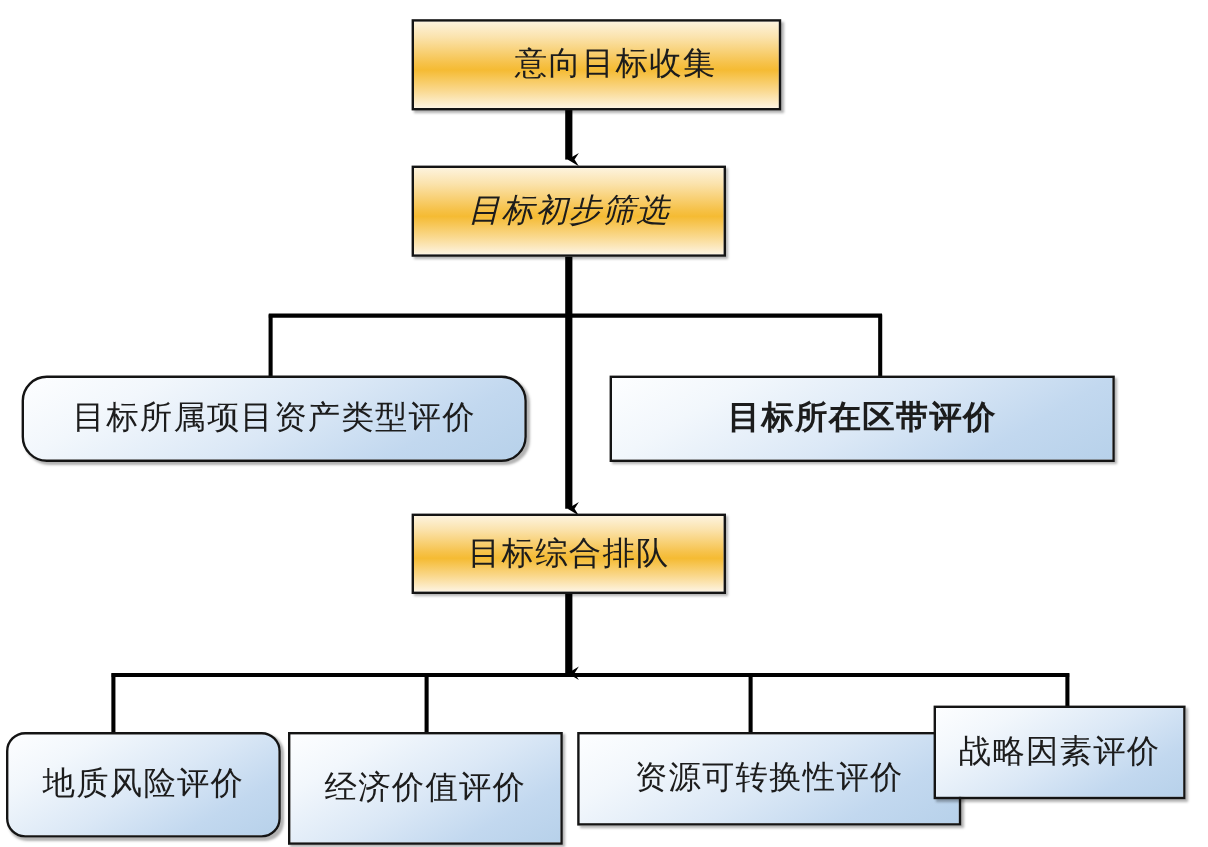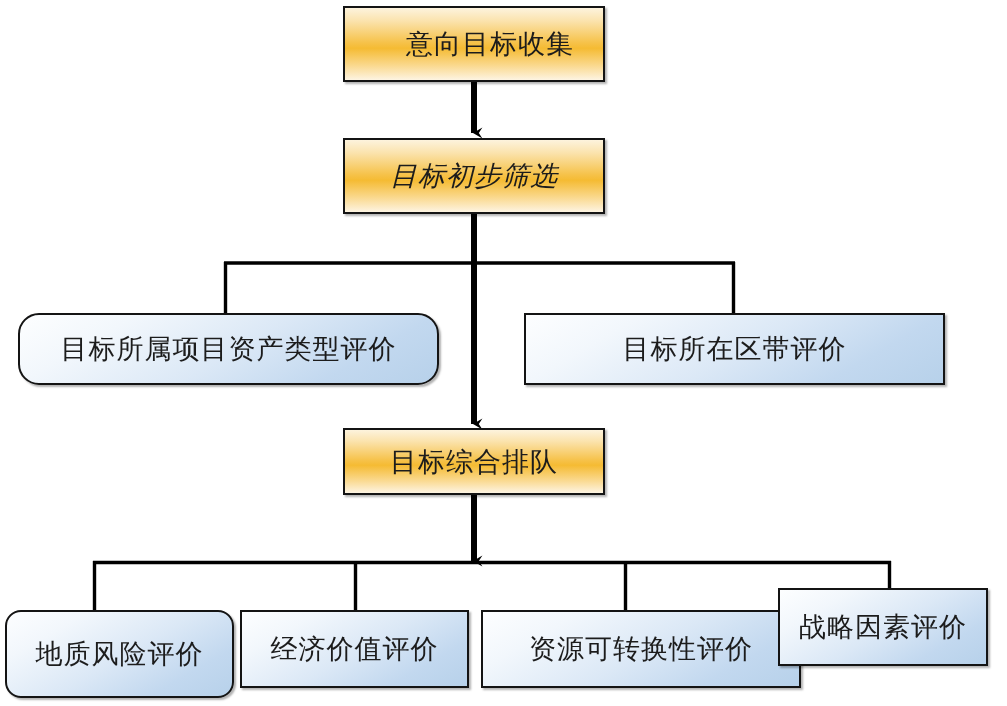--- a/index.html
+++ b/index.html
@@ -55,28 +55,28 @@
         #fdfeff 0%,
         #f2f7fc 22%,
         #dbe8f6 52%,
         #c2d8ef 78%,
         #b7d1ea 100%);
     font-size: 27px;
   }
   .node--blue.node--wide { font-size: 27px; }
 
   
-  #node-intent   { left: 343px; top:   6px; width: 262px; height:  76px; padding-left: 32px; }
+  #node-intent   { left: 343px; top:   16px; width: 308px; height:  76px; padding-left: 32px; }
   #node-screen   { left: 343px; top: 138px; width: 262px; height:  76px; font-style: italic; }
   #node-asset    { left:  18px; top: 313px; width: 421px; height:  72px; border-radius: 21px; }
-  #node-zone     { left: 524px; top: 313px; width: 421px; height:  72px; }
+  #node-zone     { left: 508px; top: 313px; width: 421px; height:  72px; font-weight: bold; }
   #node-rank     { left: 343px; top: 428px; width: 262px; height:  67px; }
 
   #node-geo      { left:   5px; top: 610px; width: 229px; height:  88px; border-radius: 16px; }
-  #node-econ     { left: 240px; top: 610px; width: 229px; height:  78px; }
+  #node-econ     { left: 240px; top: 610px; width: 229px; height:  94px; }
   #node-res      { left: 481px; top: 610px; width: 320px; height:  78px; }
   #node-strat    { left: 778px; top: 588px; width: 210px; height:  78px; }
 
   .svg-line { pointer-events: none; }
 </style>
 </head>
 <body>
 
 <svg id="flow-canvas" viewBox="0 0 1007 706">
   <defs>

